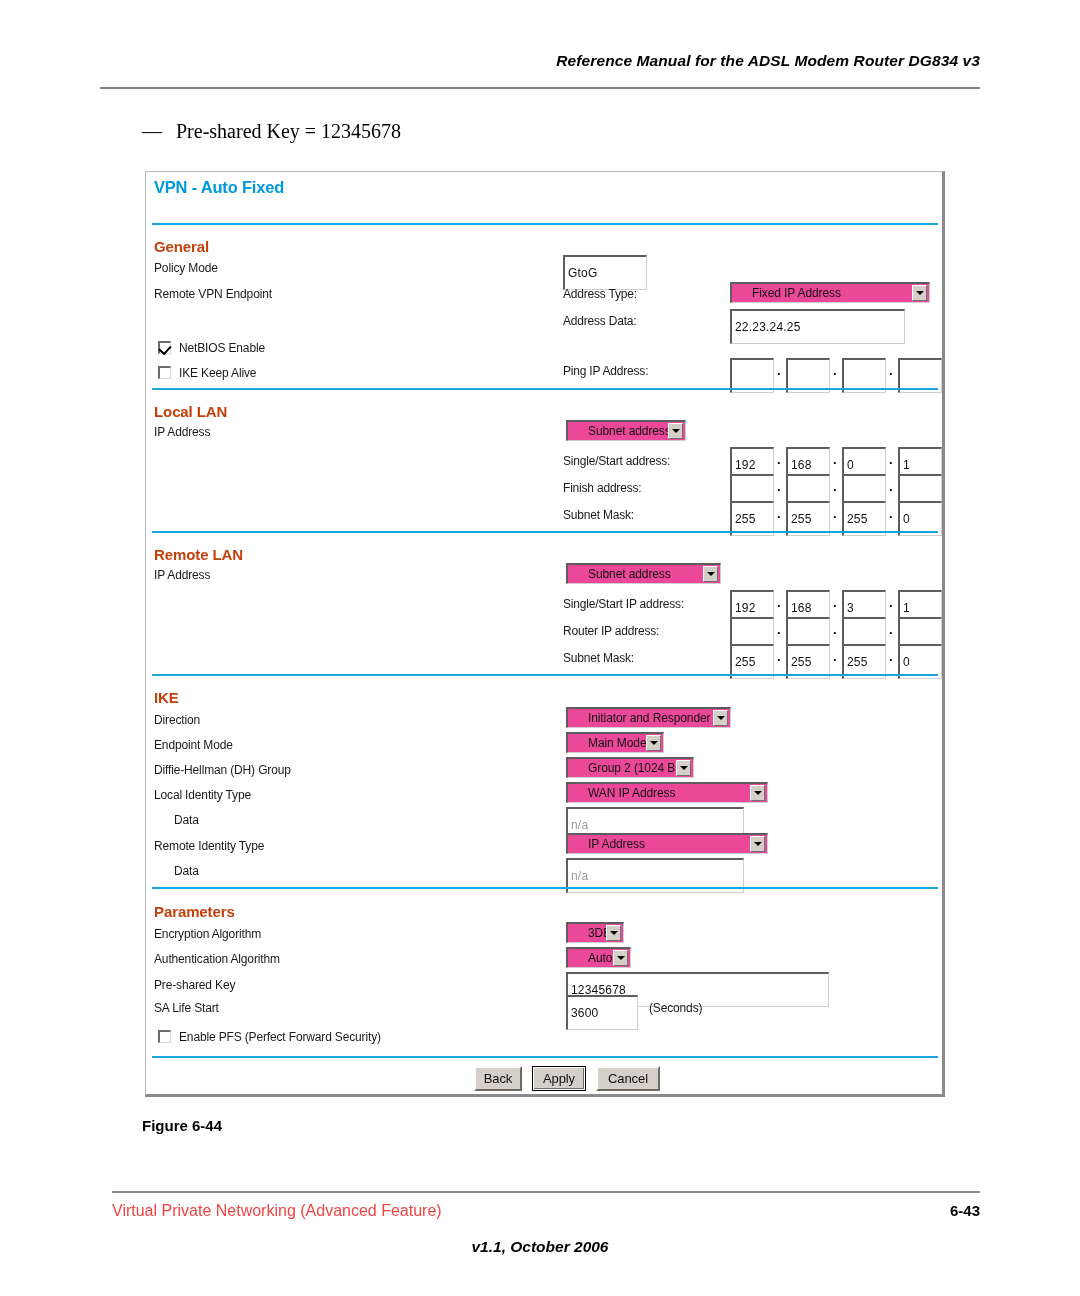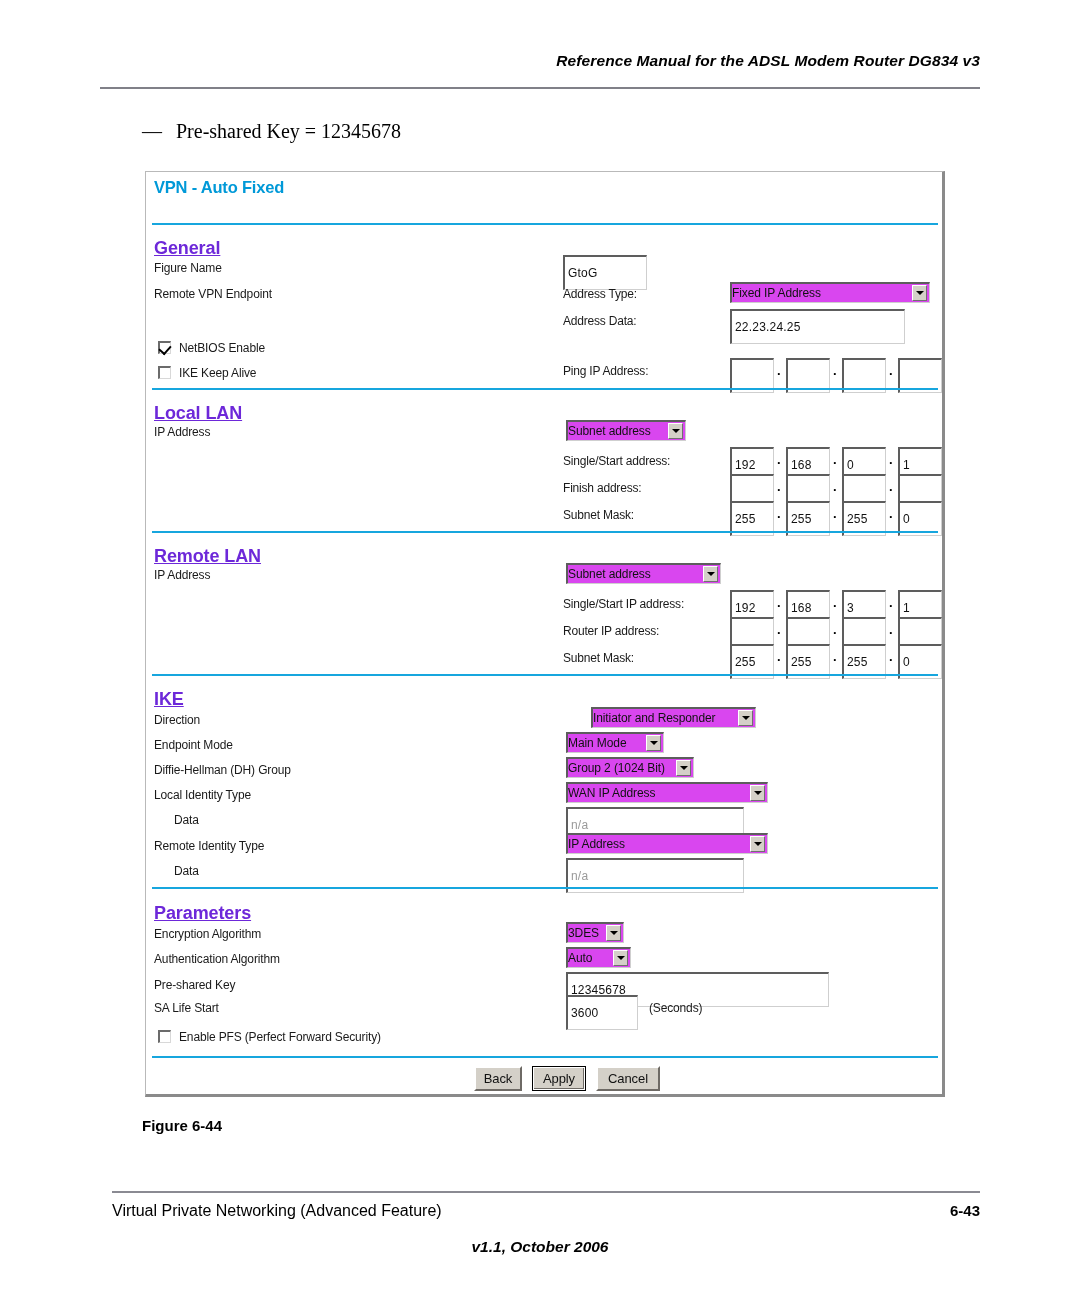--- a/index.html
+++ b/index.html
@@ -50,23 +50,22 @@
     font-size:16.5px; font-weight:bold;
     color:#0099d8;
     letter-spacing:-0.2px;
   }
   .divider{
     position:absolute; left:6px; width:786px; height:2px;
     background:#17a6de;
   }
 
   .sec-head{
-    position:absolute; font-size:18px; font-weight:bold; color:#6d28d9;
+    position:absolute; font-size:15px; font-weight:bold; color:#c2410c;
     letter-spacing:-0.1px;
-    text-decoration:underline;
   }
   .lbl{
     position:absolute; font-size:12px; color:#1a1a1a;
     letter-spacing:-0.15px; white-space:nowrap;
   }
   .lbl-r{
     position:absolute; font-size:12px; color:#1a1a1a;
     letter-spacing:-0.2px; white-space:nowrap;
   }
 
@@ -89,29 +88,29 @@
   }
   .tf.dis{ color:#9a9a9a; }
 
   .oct{ width:44px; }
   .dot{
     position:absolute; font-size:13px; color:#000; font-weight:bold;
   }
 
   .sel{
     position:absolute;
-    background:#d946ef;
+    background:#ec4899;
     border:1px solid #cfcfcf;
     border-top:2px solid #5d5d5d;
     border-left:2px solid #5d5d5d;
     box-sizing:border-box;
     height:21px;
     display:flex; align-items:center;
     font-size:12px; color:#111;
-    padding-left:0;
+    padding-left:20px;
     letter-spacing:-0.1px;
     white-space:nowrap;
   }
   .sel .arrow{
     position:absolute; right:2px; top:1px;
     width:15px; height:16px;
     background:#d4d0c8;
     border:1px solid #ffffff;
     border-right-color:#707070; border-bottom-color:#707070;
     display:flex; align-items:center; justify-content:center;
@@ -163,21 +162,21 @@
   .fig-cap{
     position:absolute; left:142px; top:1117px;
     font-size:15px; font-weight:bold; color:#000;
   }
   .footer-rule{
     position:absolute; left:112px; top:1191px; width:868px; height:2px;
     background:#8a8a92;
   }
   .footer-left{
     position:absolute; left:112px; top:1202px;
-    font-size:16px; color:#000000;
+    font-size:16px; color:#ef4444;
   }
   .footer-right{
     position:absolute; right:100px; top:1202px;
     font-size:15px; font-weight:bold; color:#000;
   }
   .footer-center{
     position:absolute; left:0; top:1238px; width:1080px;
     text-align:center;
     font-size:15.5px; font-style:italic; font-weight:bold; color:#000;
   }
@@ -195,21 +194,21 @@
   </div>
 
   <div class="panel">
 
     <div class="panel-title">VPN - Auto Fixed</div>
 
     <div class="divider" style="top:51px;"></div>
 
     <div class="sec-head" style="left:8px; top:66px;">General</div>
 
-    <div class="lbl" style="left:8px; top:89px;">Figure Name</div>
+    <div class="lbl" style="left:8px; top:89px;">Policy Mode</div>
     <div class="tf" style="left:417px; top:83px; width:84px;">GtoG</div>
 
     <div class="lbl" style="left:8px; top:115px;">Remote VPN Endpoint</div>
     <div class="lbl-r" style="left:417px; top:115px;">Address Type:</div>
     <div class="sel" style="left:584px; top:110px; width:200px;">
       <span>Fixed IP Address</span>
       <span class="arrow"></span>
     </div>
 
     <div class="lbl-r" style="left:417px; top:142px;">Address Data:</div>
@@ -302,21 +301,21 @@
     <div class="dot" style="left:687px; top:477px;">.</div>
     <div class="tf oct" style="left:696px; top:472px;">255</div>
     <div class="dot" style="left:743px; top:477px;">.</div>
     <div class="tf oct" style="left:752px; top:472px;">0</div>
 
     <div class="divider" style="top:502px;"></div>
 
     <div class="sec-head" style="left:8px; top:517px;">IKE</div>
 
     <div class="lbl" style="left:8px; top:541px;">Direction</div>
-    <div class="sel" style="left:420px; top:535px; width:165px;margin-left:25px;">
+    <div class="sel" style="left:420px; top:535px; width:165px;">
       <span>Initiator and Responder</span>
       <span class="arrow"></span>
     </div>
 
     <div class="lbl" style="left:8px; top:566px;">Endpoint Mode</div>
     <div class="sel" style="left:420px; top:560px; width:98px;">
       <span>Main Mode</span>
       <span class="arrow"></span>
     </div>
 

